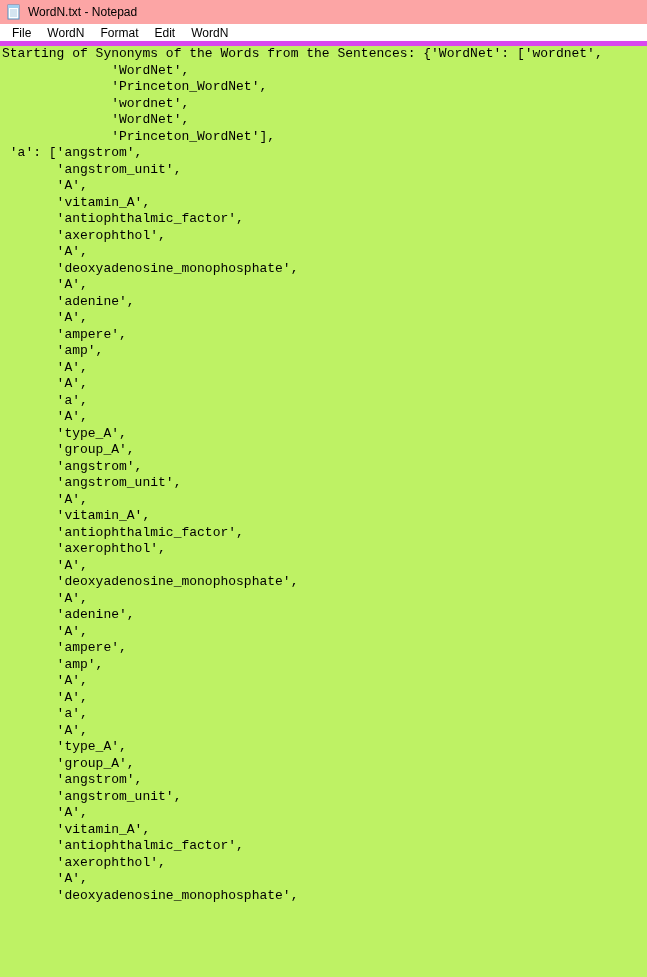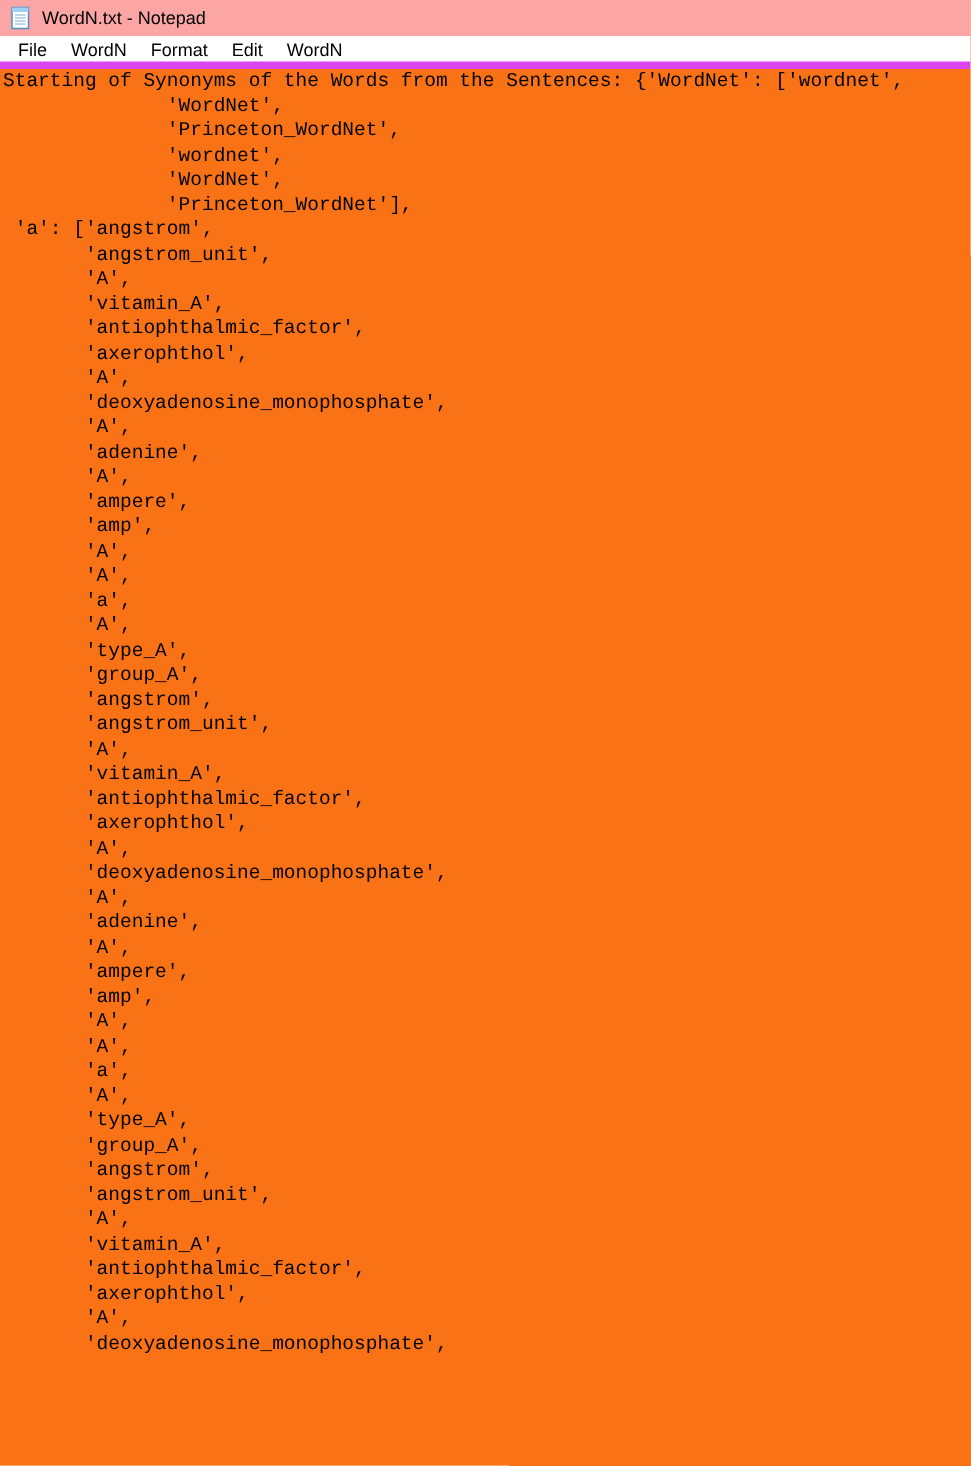--- a/index.html
+++ b/index.html
@@ -49,21 +49,21 @@
       cursor: default;
     }
     .content-area {
       font-family: Consolas, "Courier New", monospace;
       font-size: 13px;
       line-height: 16.5px;
       white-space: pre;
       padding: 0 2px;
       color: #000000;
       overflow: hidden;
-      background: #f97316;
+      background: #bef264;
       height: calc(977px - 46px);
     }
   </style>
 </head>
 <body>
 
 <div class="title-bar">
   <span class="icon">
     <svg width="16" height="16" viewBox="0 0 16 16">
       <rect x="2" y="1" width="11" height="14" fill="#ffffff" stroke="#5090c0" stroke-width="1"></rect>

